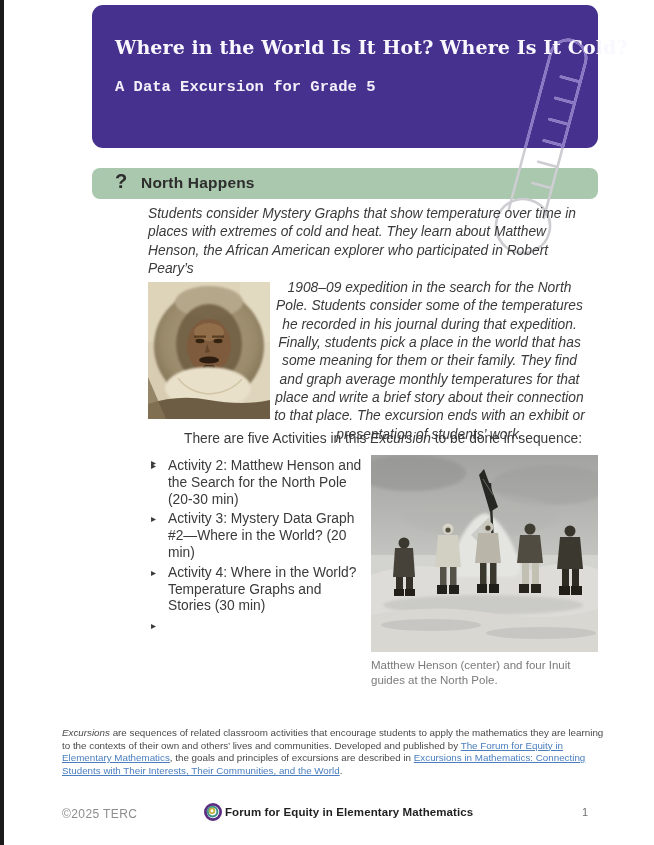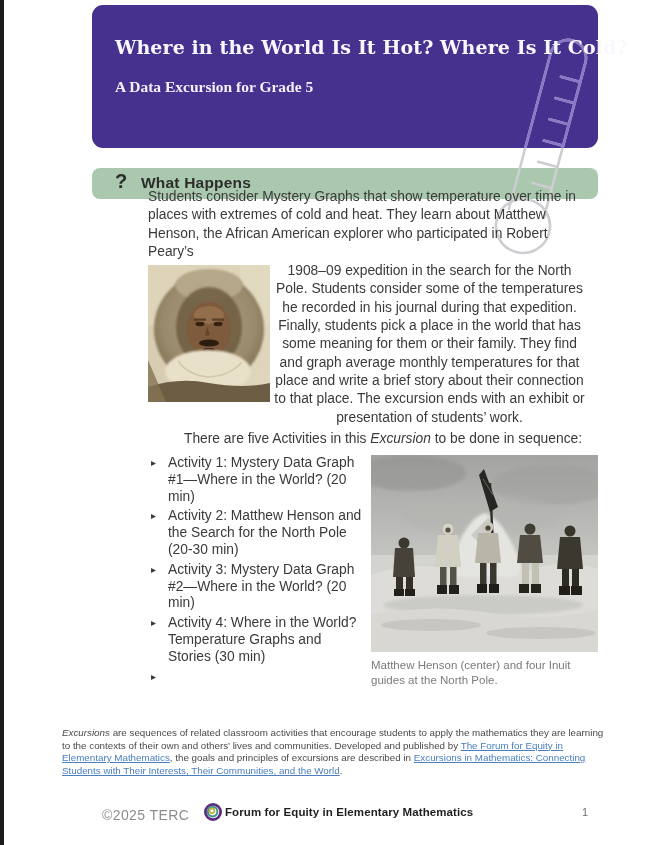--- a/index.html
+++ b/index.html
@@ -7,36 +7,36 @@
         font-family:"Liberation Sans", sans-serif;color:#3a3a3a;}
   .edge-strip{position:absolute;left:0;top:0;width:4px;height:845px;background:#1b1b1b;}
 
   
   .banner{position:absolute;left:92px;top:5px;width:506px;height:143px;
           background:#46318e;border-radius:11px;}
   .banner-title{position:absolute;left:115px;top:36px;width:490px;
           font-family:"DejaVu Serif", serif;font-weight:bold;font-size:19px;
           color:#faf8ff;white-space:nowrap;letter-spacing:0.1px;}
   .banner-subtitle{position:absolute;left:115px;top:78px;
-          font-family:Liberation Serif, serif;font-weight:bold;font-size:15.5px;
+          font-family:Liberation Mono, monospace;font-weight:bold;font-size:15.5px;
           color:#f3f0fb;white-space:nowrap;}
 
   
   .thermo-svg{position:absolute;left:0;top:0;pointer-events:none;}
 
   
   .section-bar{position:absolute;left:92px;top:168px;width:506px;height:31px;
           background:#a9c8ad;border-radius:8px;}
   .section-q{position:absolute;left:115px;top:170px;font-size:20px;font-weight:bold;color:#2d2d2d;}
   .section-label{position:absolute;left:141px;top:174px;font-size:15.5px;font-weight:bold;
           color:#2d2d2d;letter-spacing:0.2px;}
 
   
-  .intro{position:absolute;left:148px;top:188px;width:441px;
-         font-size:13.8px;line-height:18.3px;color:#3a3a3a;}
+  .intro{position:absolute;left:148px;top:205px;width:441px;
+         font-size:13.8px;line-height:18.3px;color:#3a3a3a;font-style:italic;}
   .intro p{margin:0;}
   .intro-row{display:flex;margin-top:1px;text-align:center;}
   .portrait{flex:0 0 auto;width:122px;height:137px;margin-top:3px;}
   .intro-rest{margin-left:13px;flex:1 1 auto;}
 
   
   .lead{position:absolute;left:148px;top:431px;width:460px;font-size:13.8px;color:#3a3a3a;margin-left:36px;}
   .lead em{font-style:italic;}
   .activities{position:absolute;left:148px;top:455px;width:450px;display:flex;}
   .act-list{width:215px;margin:0;padding:0;list-style:none;
@@ -47,21 +47,21 @@
   .photo-svg{display:block;width:227px;height:197px;}
   .caption{margin-top:6px;font-size:11.5px;line-height:14.5px;color:#7b7b7b;}
 
   
   .footnote{position:absolute;left:62px;top:727px;width:542px;
             font-size:9.8px;line-height:12.6px;color:#494949;}
   .footnote em{font-style:italic;}
   .footnote a{color:#4a7ebf;text-decoration:underline;cursor:pointer;}
 
   
-  .footer-copy{position:absolute;left:62px;top:807px;font-size:14px;color:#8d8d8d;letter-spacing:0.4px;margin-left:40px;}
+  .footer-copy{position:absolute;left:62px;top:807px;font-size:12px;color:#8d8d8d;letter-spacing:0.4px;}
   .footer-center{position:absolute;left:203px;top:802px;display:flex;align-items:center;text-align:right;}
   .logo-svg{width:20px;height:20px;margin-right:2px;}
   .footer-org{font-size:11.5px;font-weight:bold;color:#1f1f1f;letter-spacing:0.1px;}
   .footer-page{position:absolute;left:582px;top:806px;font-size:11px;color:#6f6f6f;}
 </style>
 </head>
 <body>
 
 <div class="page">
   <div class="edge-strip"></div>
@@ -99,21 +99,21 @@
         <line x1="541" y1="160" x2="521" y2="160"></line>
         <line x1="541" y1="182" x2="521" y2="182"></line>
       </g>
     </g>
   </svg>
 
   <div class="banner-title">Where in the World Is It Hot? Where Is It Cold?</div>
   <div class="banner-subtitle">A Data Excursion for Grade 5</div>
 
   <div class="section-q">?</div>
-  <div class="section-label">What Happens</div>
+  <div class="section-label">North Happens</div>
 
   <div class="intro">
     <p>Students consider Mystery Graphs that show temperature over time in places with extremes of cold and heat. They learn about Matthew Henson, the African American explorer who participated in Robert Peary’s</p>
     <div class="intro-row">
       <svg class="portrait" viewBox="0 0 122 137" aria-hidden="true">
         <defs>
           <radialGradient id="furG" cx="50%" cy="45%" r="60%">
             <stop offset="0%" stop-color="#b1a183"></stop>
             <stop offset="70%" stop-color="#998a6b"></stop>
             <stop offset="100%" stop-color="#7c6d50"></stop>
@@ -146,21 +146,21 @@
       <p class="intro-rest">1908–09 expedition in the search for the North Pole. Students consider some of the temperatures he recorded in his journal during that expedition. Finally, students pick a place in the world that has some meaning for them or their family. They find and graph average monthly temperatures for that place and write a brief story about their connection to that place. The excursion ends with an exhibit or presentation of students’ work.</p>
     </div>
   </div>
 
   <div class="lead">
     <span>There are five Activities in this </span><em>Excursion</em><span> to be done in sequence:</span>
   </div>
 
   <div class="activities">
     <ul class="act-list">
-      <li><span class="bullet">▸</span><span>Activity 1: Mystery Data Graph #1—Where in the World? (20 min)</span></li>
+      <li><span class="bullet">▸</span></li>
       <li><span class="bullet">▸</span><span>Activity 2: Matthew Henson and the Search for the North Pole (20-30 min)</span></li>
       <li><span class="bullet">▸</span><span>Activity 3: Mystery Data Graph #2—Where in the World? (20 min)</span></li>
       <li><span class="bullet">▸</span><span>Activity 4: Where in the World? Temperature Graphs and Stories (30 min)</span></li>
       <li><span class="bullet">▸</span></li>
     </ul>
     <div class="photo-col">
       <svg class="photo-svg" viewBox="0 0 227 197" aria-hidden="true">
         <defs>
           <linearGradient id="skyG" x1="0" y1="0" x2="0" y2="1">
             <stop offset="0%" stop-color="#a3a3a1"></stop>

